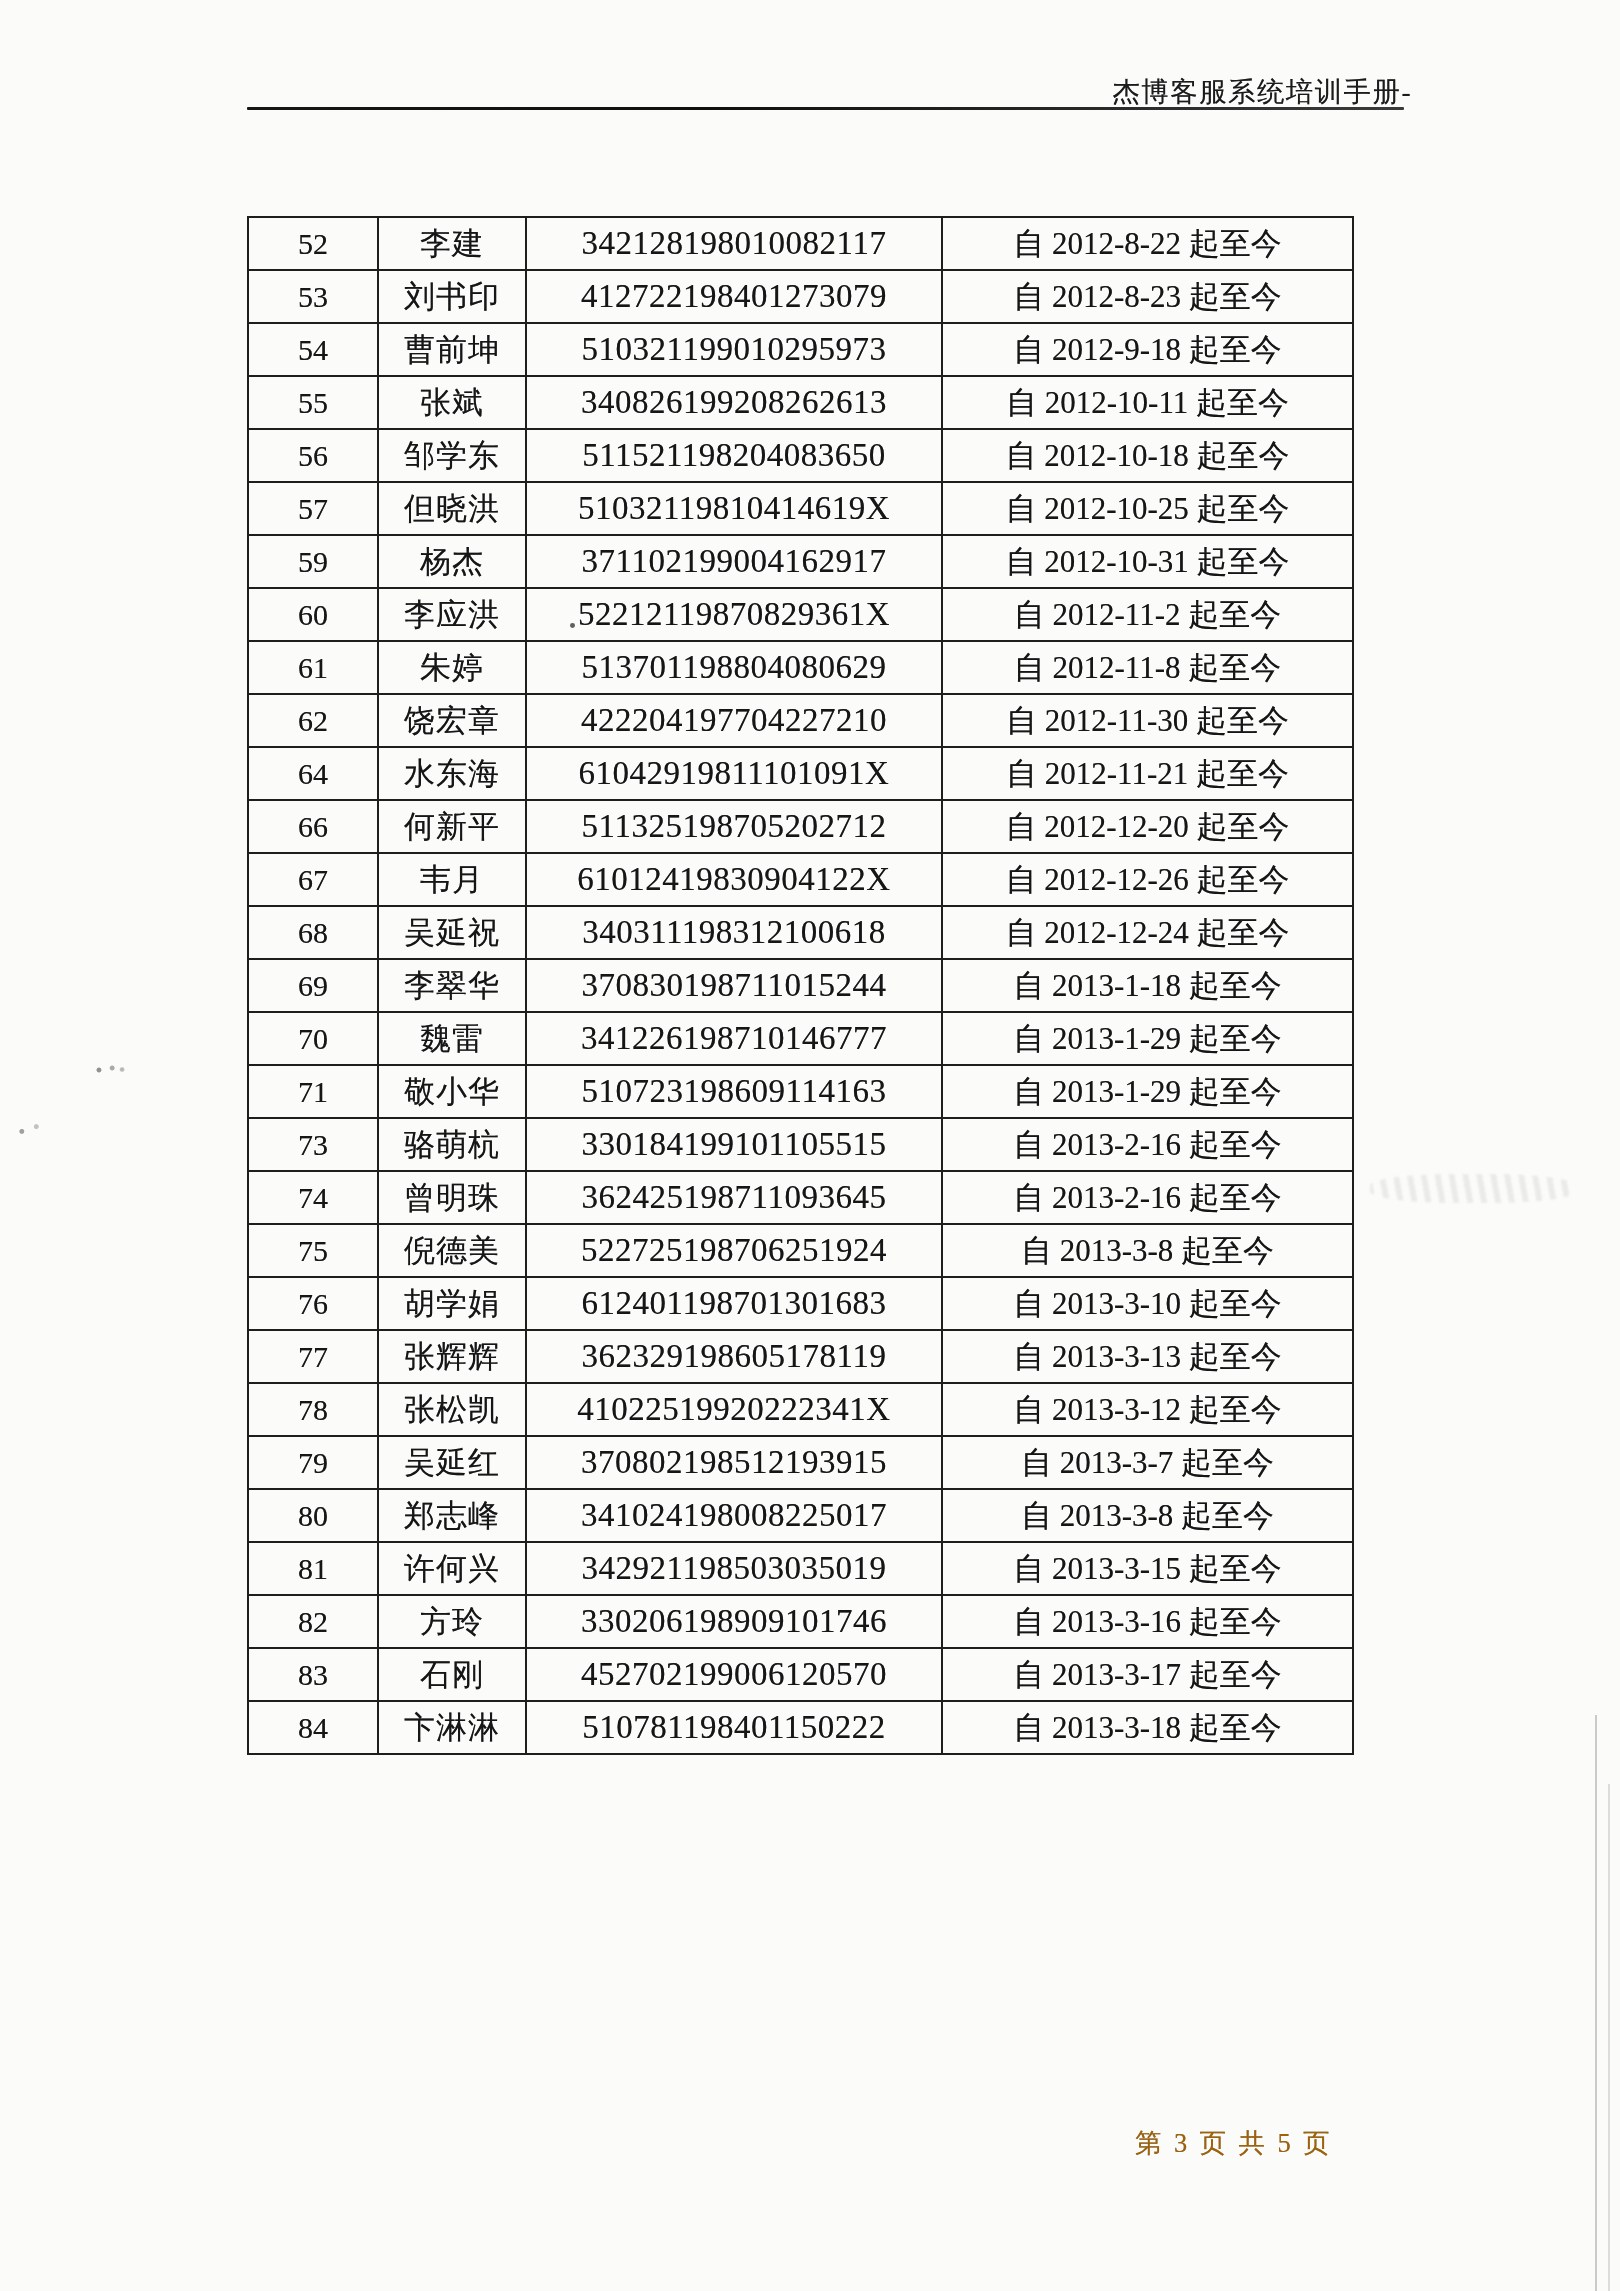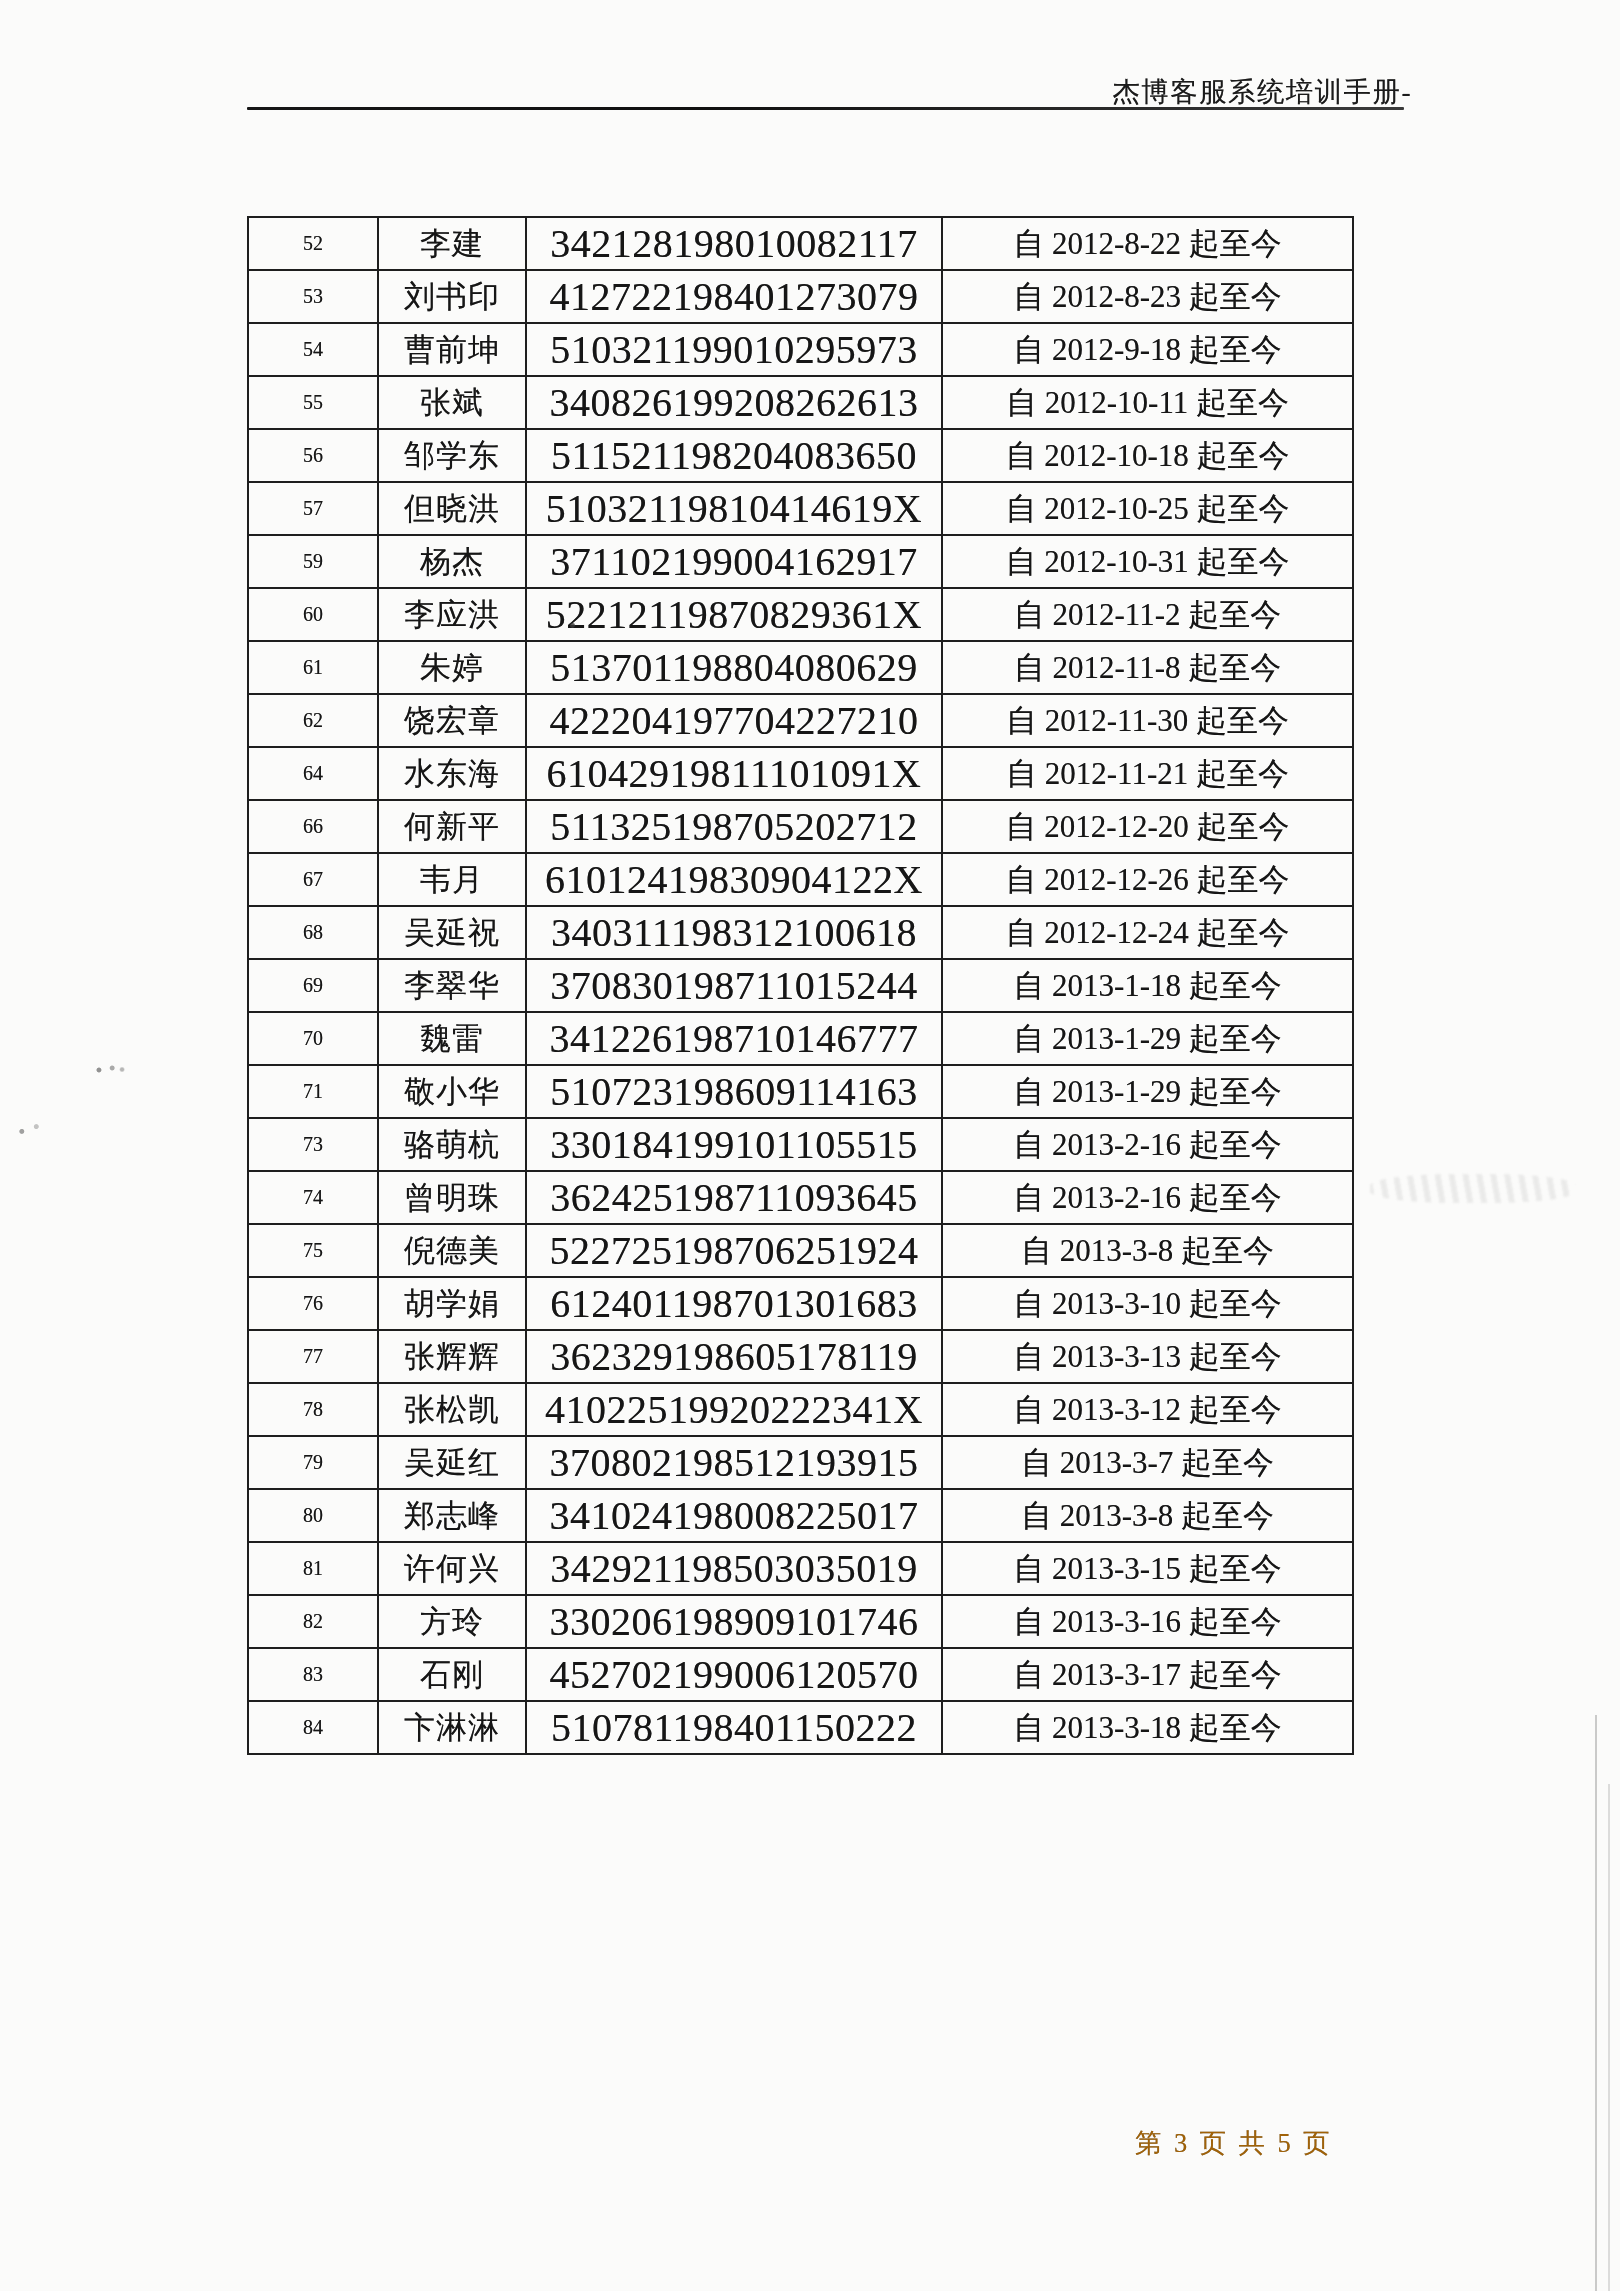--- a/index.html
+++ b/index.html
@@ -53,23 +53,23 @@
   table.roster col.c-period { width: 411px; }
   table.roster td {
     border: 2px solid #1e1e1e;
     height: 51px;
     text-align: center;
     vertical-align: middle;
     padding: 0;
     white-space: nowrap;
     text-shadow: 0 0 0.5px rgba(15,15,15,0.6);
   }
-  td.cell-no     { font-size: 20px; }
+  td.cell-no     { font-size: 30px; }
   td.cell-name   { font-size: 31px; letter-spacing: 1px; }
-  td.cell-id     { font-size: 40px; letter-spacing: 0.5px; }
+  td.cell-id     { font-size: 33px; letter-spacing: 0.5px; }
   td.cell-period { font-size: 31px; }
   
   .page-footer {
     position: absolute;
     top: 2125px;
     left: 1135px;
     font-size: 26.5px;
     letter-spacing: 2.9px;
     color: #a16207;
     white-space: nowrap;

